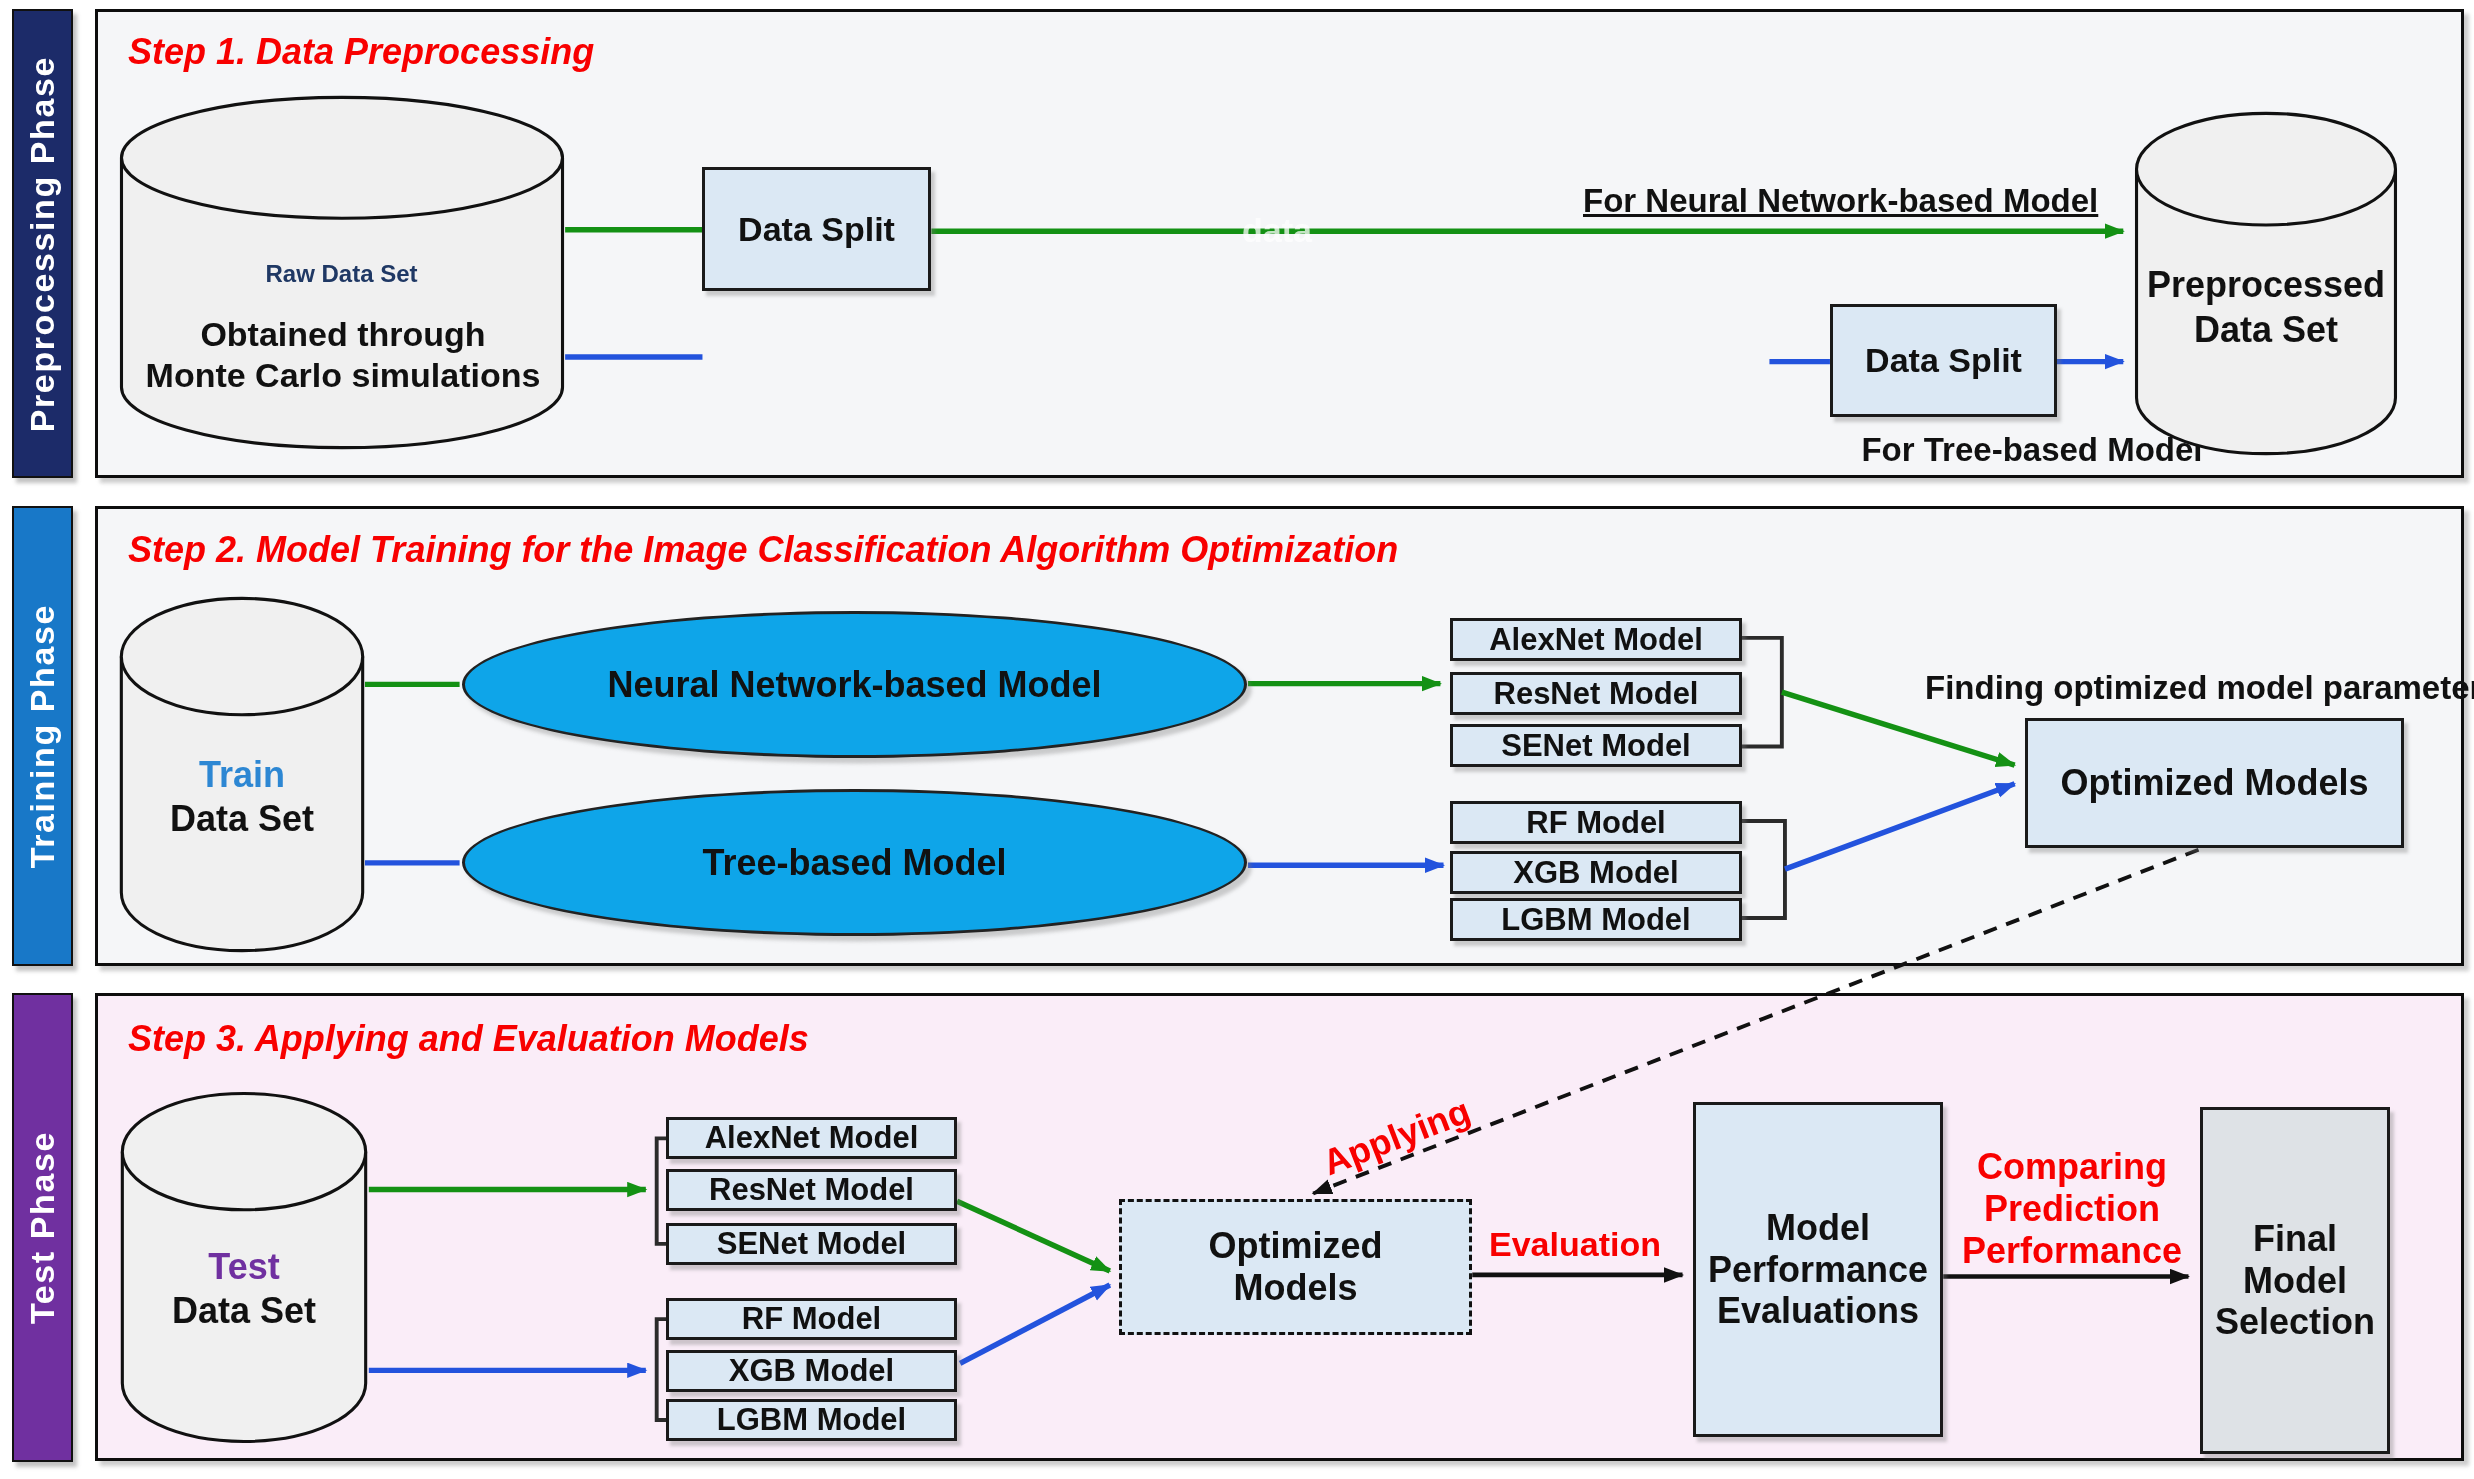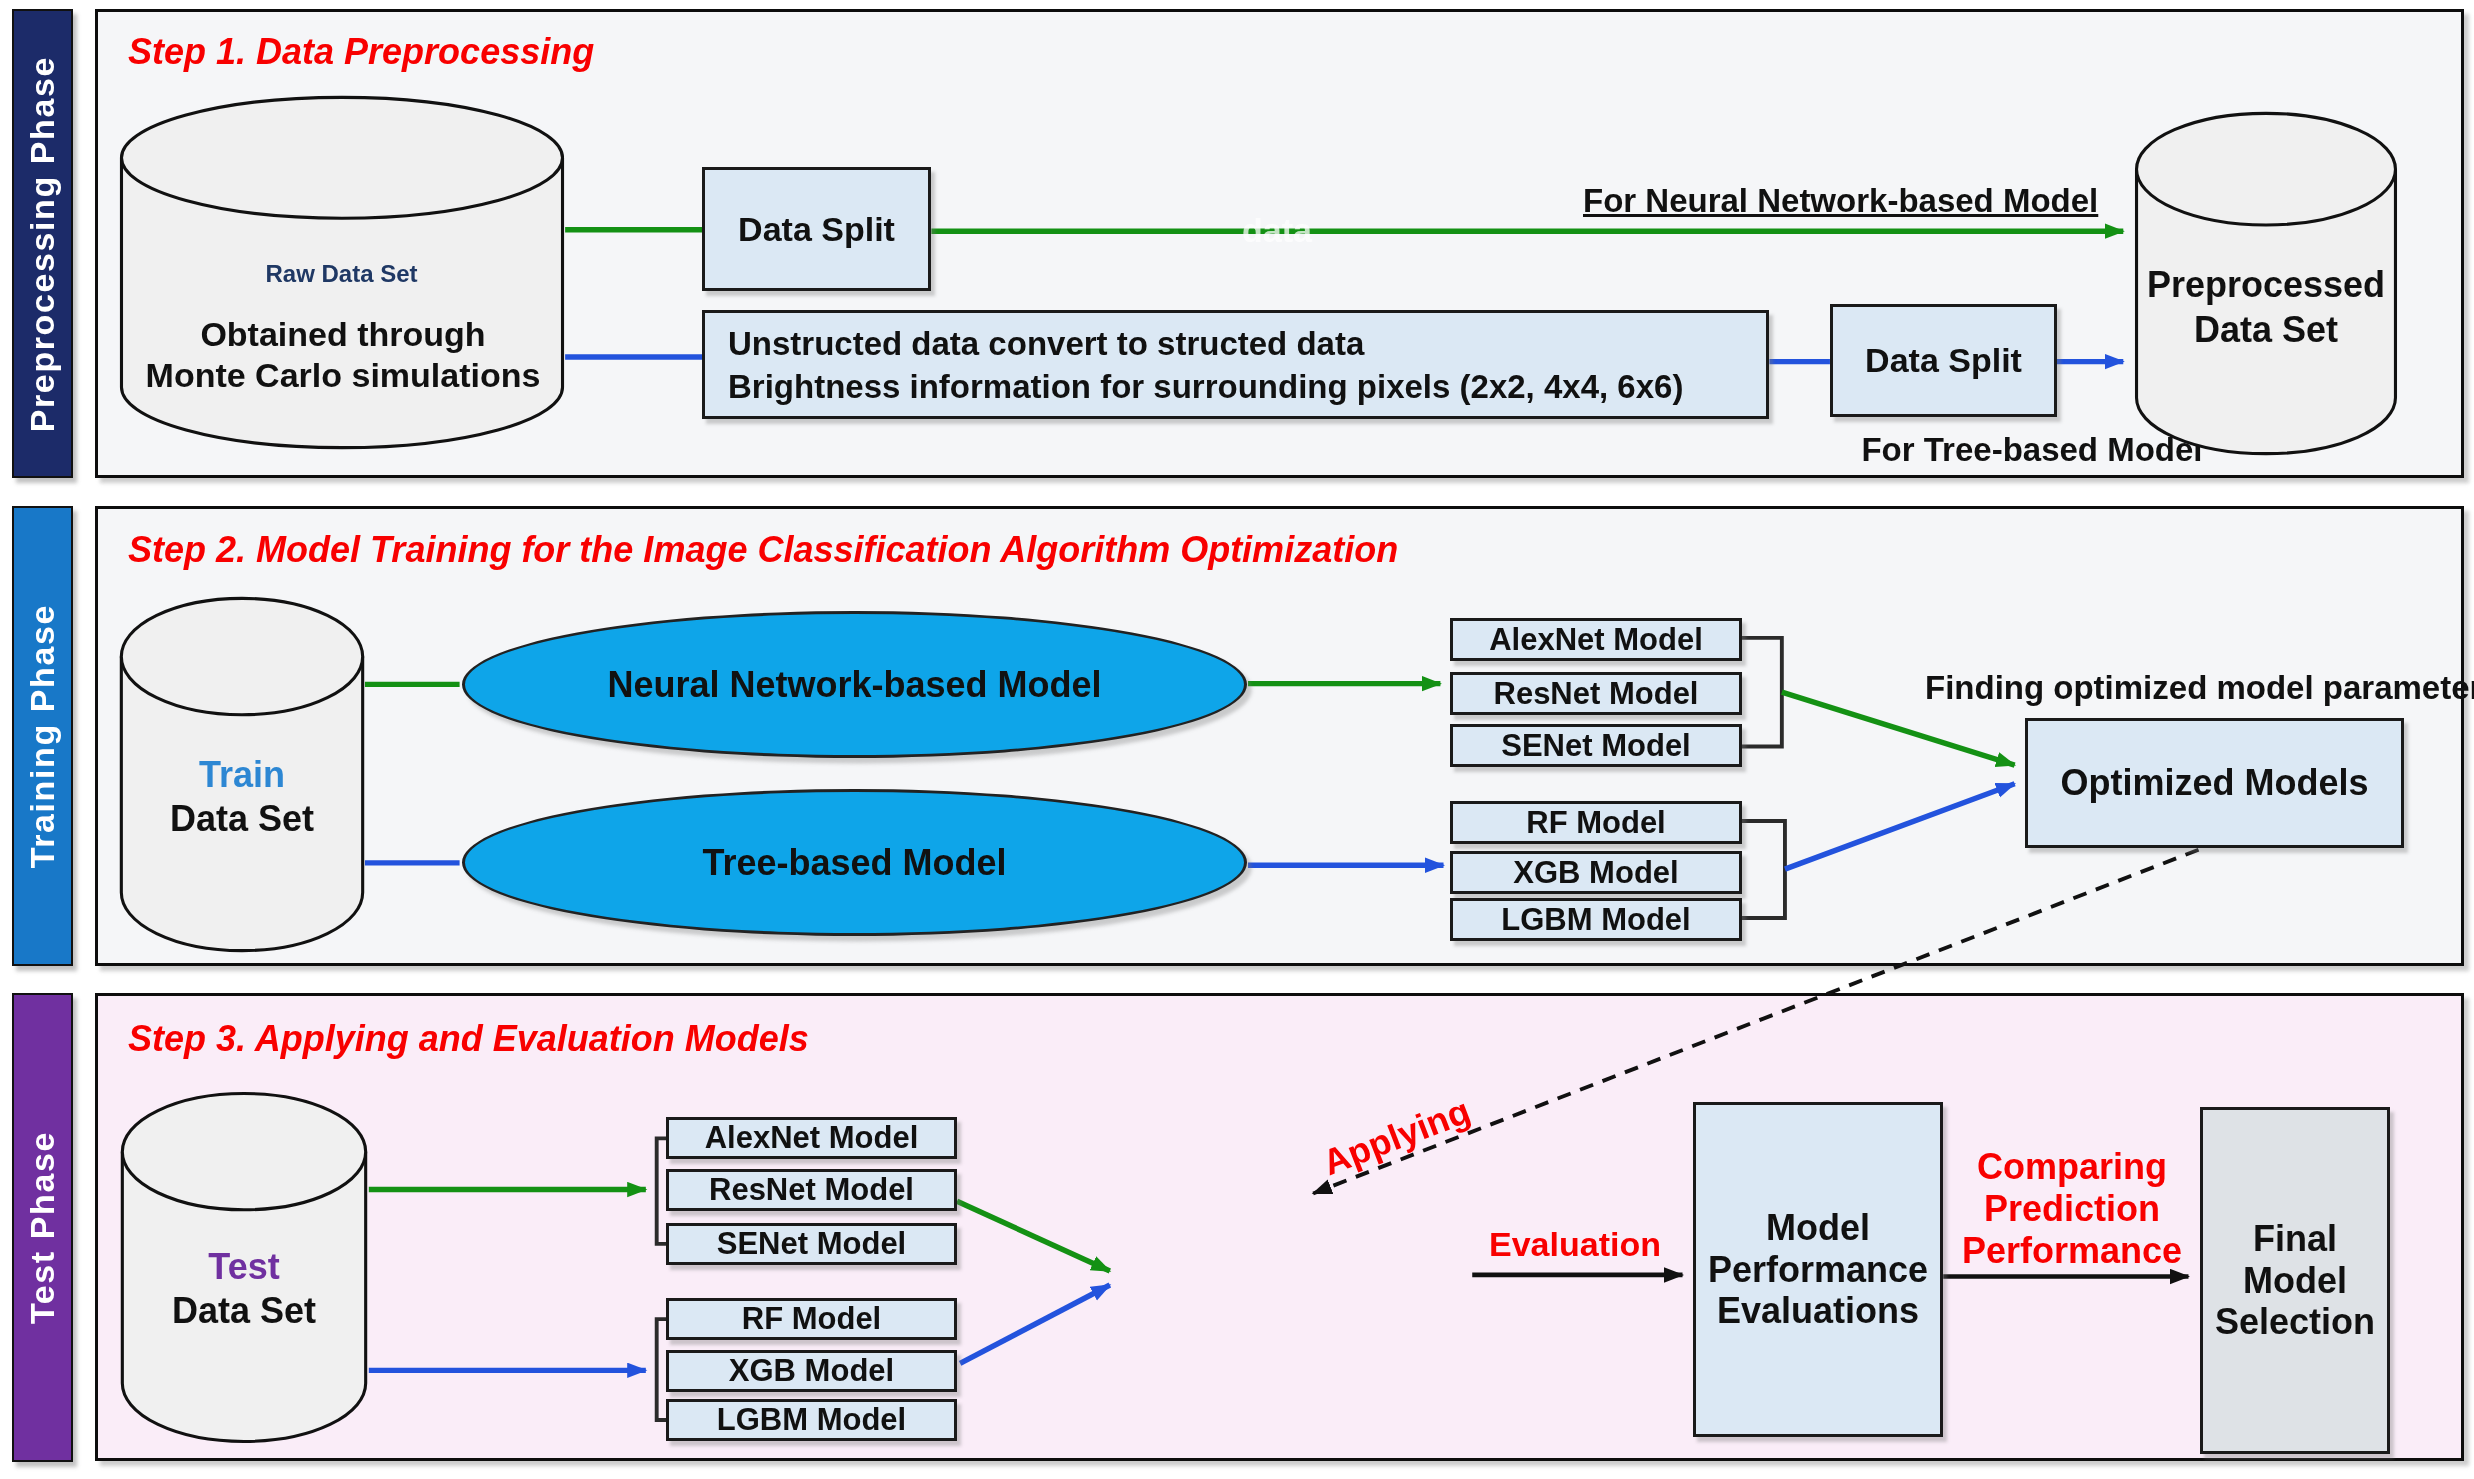--- a/index.html
+++ b/index.html
@@ -111,26 +111,20 @@
   <div class="cyl-text" style="left:120px;top:314px;width:446px;line-height:41px;">
     <div>Obtained through</div>
     <div>Monte Carlo simulations</div>
   </div>
 
   <div class="box" style="left:702px;top:167px;width:229px;height:124px;">Data Split</div>
 
   <div class="lbl" style="left:1583px;top:182px;width:512px;text-decoration:underline;">For Neural Network-based Model</div>
   <div class="watermark" style="left:1242px;top:211px;">data</div>
 
-  <div class="box" style="left:702px;top:310px;width:1067px;height:109px;align-items:flex-start;justify-content:flex-start;">
-    <div style="padding:9.3px 0 0 23px;font-size:33px;line-height:43px;text-align:left;">
-      <div>Unstructed data convert to structed data</div>
-      <div>Brightness information for surrounding pixels (2x2, 4x4, 6x6)</div>
-    </div>
-  </div>
 
   <div class="box" style="left:1830px;top:304px;width:227px;height:113px;">Data Split</div>
   <div class="lbl" style="left:1830px;top:431px;width:404px;">For Tree-based Model</div>
 
   <svg class="cyl" style="left:2134px;top:111px;" width="264" height="345" viewBox="0 0 340 445">
     <path d="M3 75 L3 370 A167 72 0 0 0 337 370 L337 75" fill="#f0f0f0" stroke="#111" stroke-width="4"></path>
     <ellipse cx="170" cy="75" rx="167" ry="72" fill="#f0f0f0" stroke="#111" stroke-width="4"></ellipse>
   </svg>
   <div class="cyl-text red" style="left:2134px;top:262px;width:264px;line-height:45px;font-size:36px;">
     <div>Preprocessed</div>
@@ -166,20 +160,24 @@
 
   <div class="box mbox" style="left:666px;top:1117px;width:291px;height:42px;">AlexNet Model</div>
   <div class="box mbox" style="left:666px;top:1169px;width:291px;height:42px;">ResNet Model</div>
   <div class="box mbox" style="left:666px;top:1223px;width:291px;height:42px;">SENet Model</div>
   <div class="box mbox" style="left:666px;top:1298px;width:291px;height:42px;">RF Model</div>
   <div class="box mbox" style="left:666px;top:1350px;width:291px;height:42px;">XGB Model</div>
   <div class="box mbox" style="left:666px;top:1399px;width:291px;height:42px;">LGBM Model</div>
 
   <div class="lbl red" style="left:1288px;top:1116px;width:217px;font-size:36px;transform:rotate(-21deg);">Applying</div>
 
+  <div class="box dashed-border multiline" style="left:1119px;top:1199px;width:353px;height:136px;font-size:36px;">
+    <div>Optimized</div>
+    <div>Models</div>
+  </div>
 
   <div class="lbl red" style="left:1474px;top:1225px;width:202px;font-size:34px;">Evaluation</div>
 
   <div class="box multiline" style="left:1693px;top:1102px;width:250px;height:335px;font-size:36px;line-height:1.15;">
     <div>Model</div>
     <div>Performance</div>
     <div>Evaluations</div>
   </div>
 
   <div class="lbl red" style="left:1940px;top:1146px;width:264px;font-size:36px;line-height:42px;white-space:normal;">

